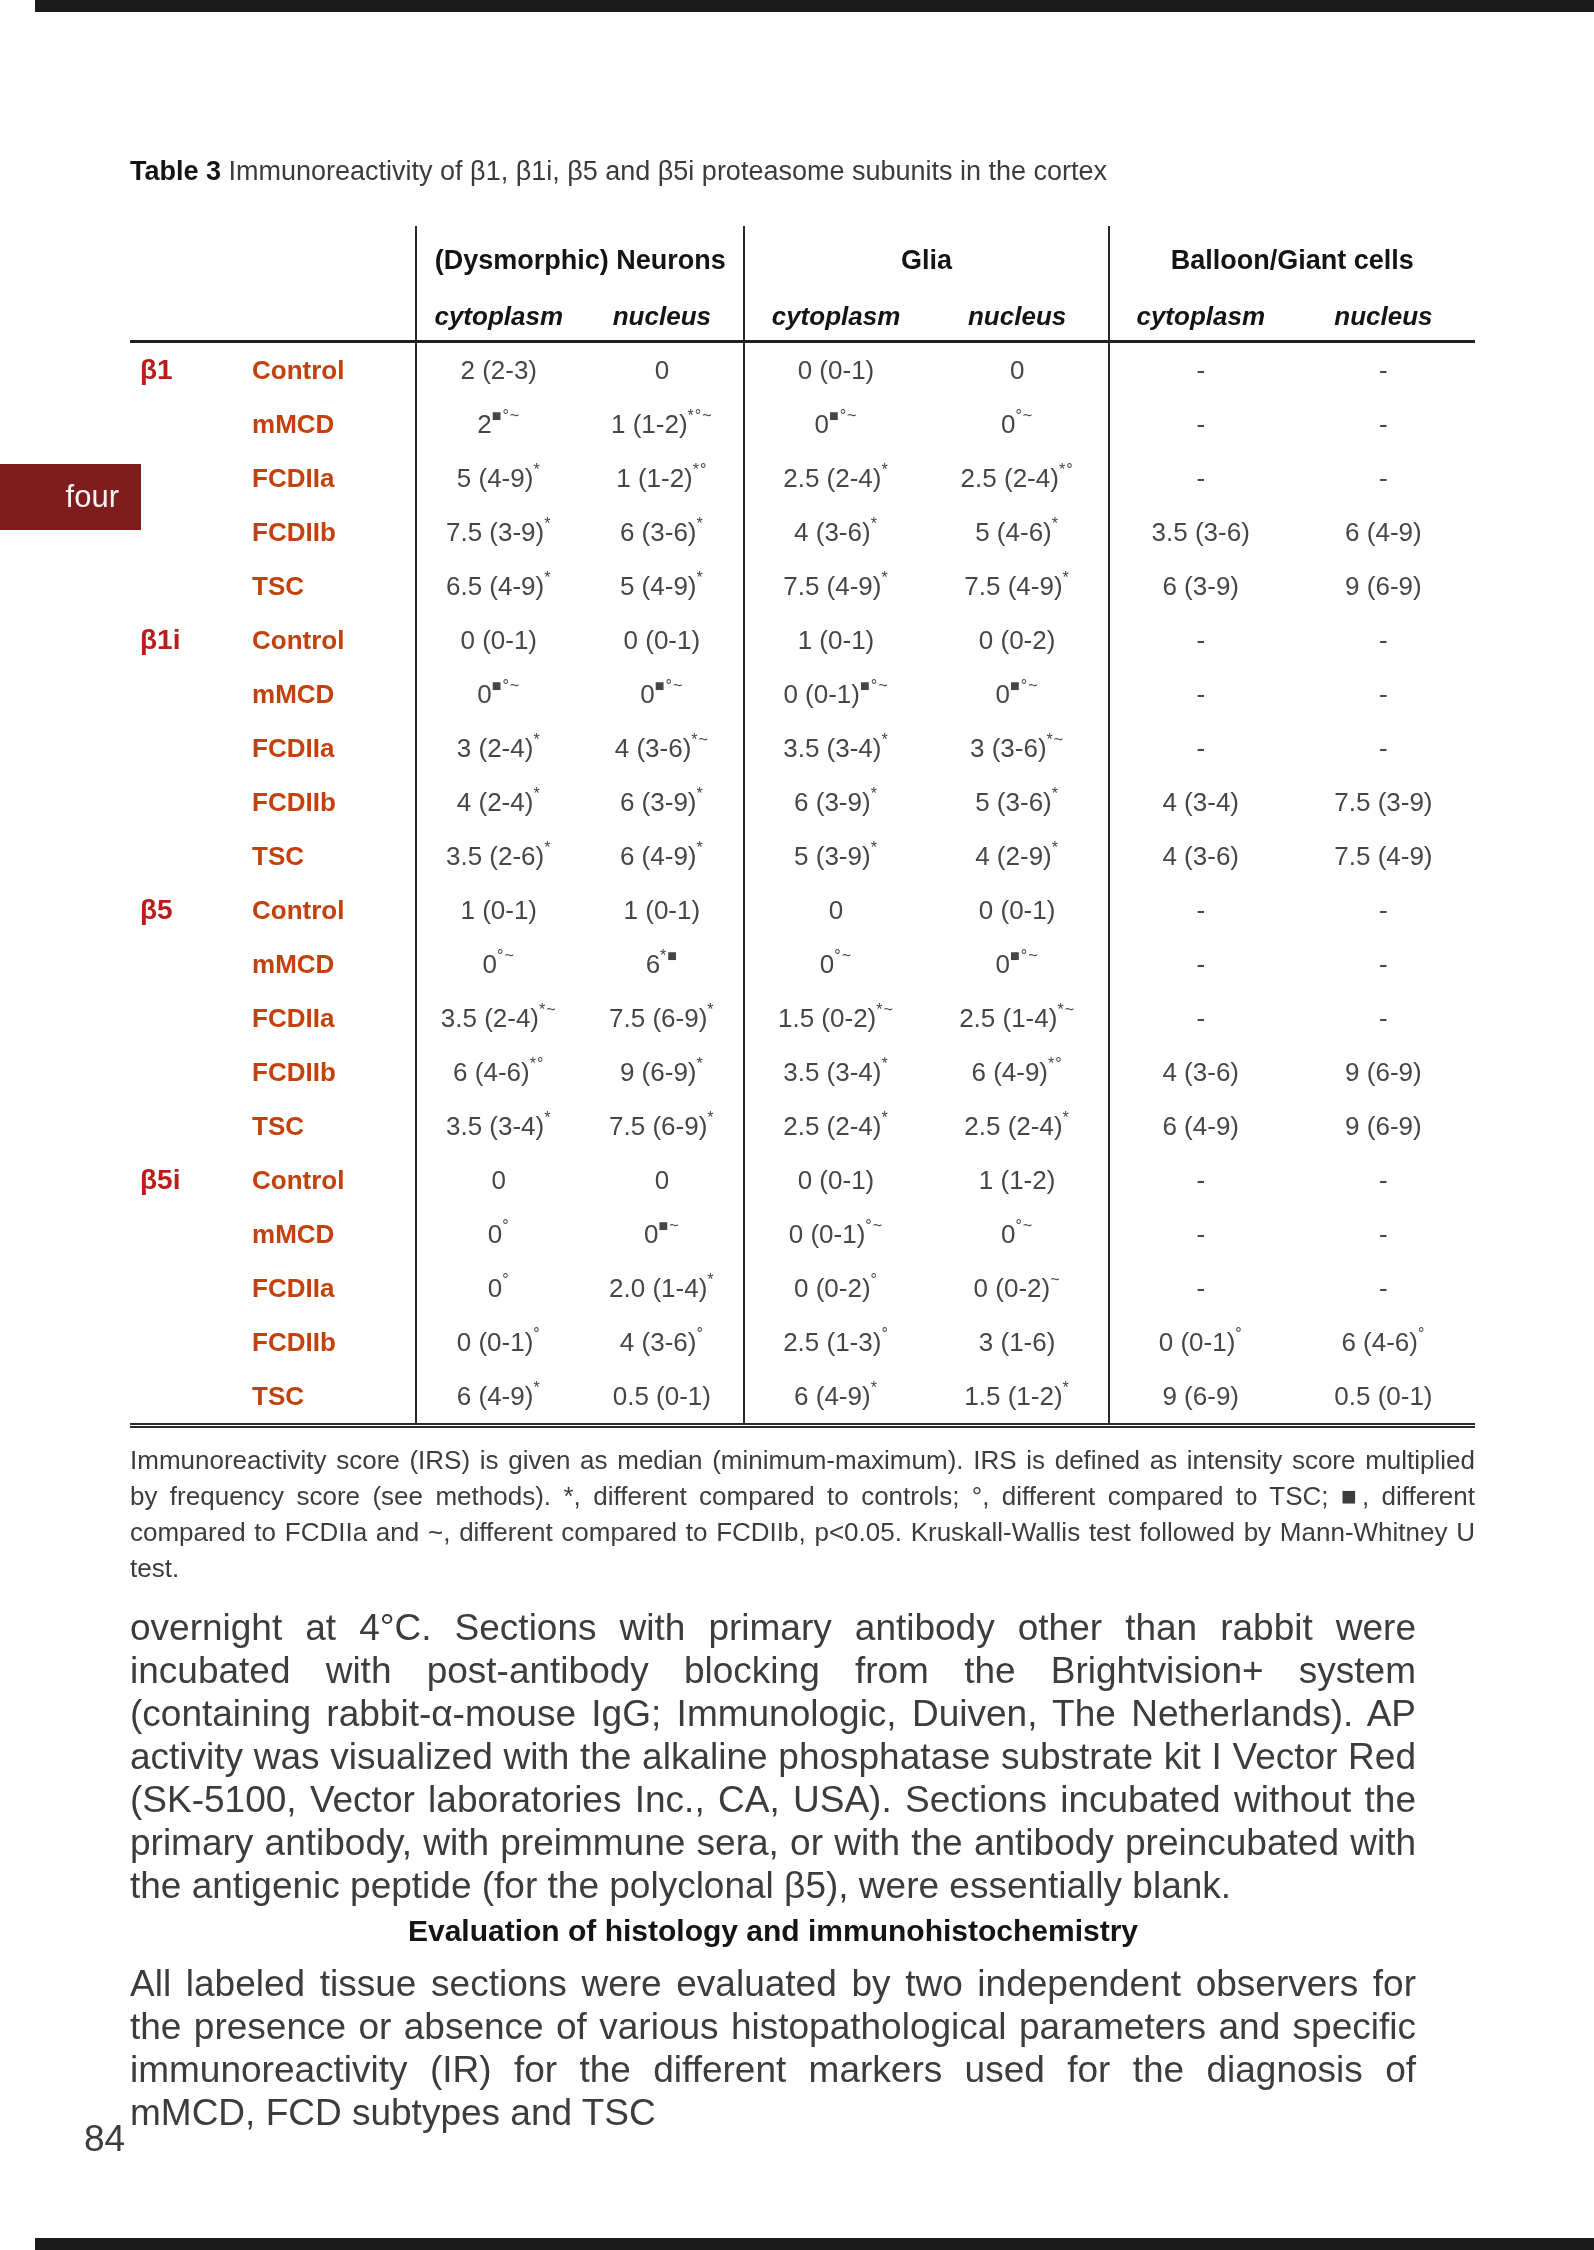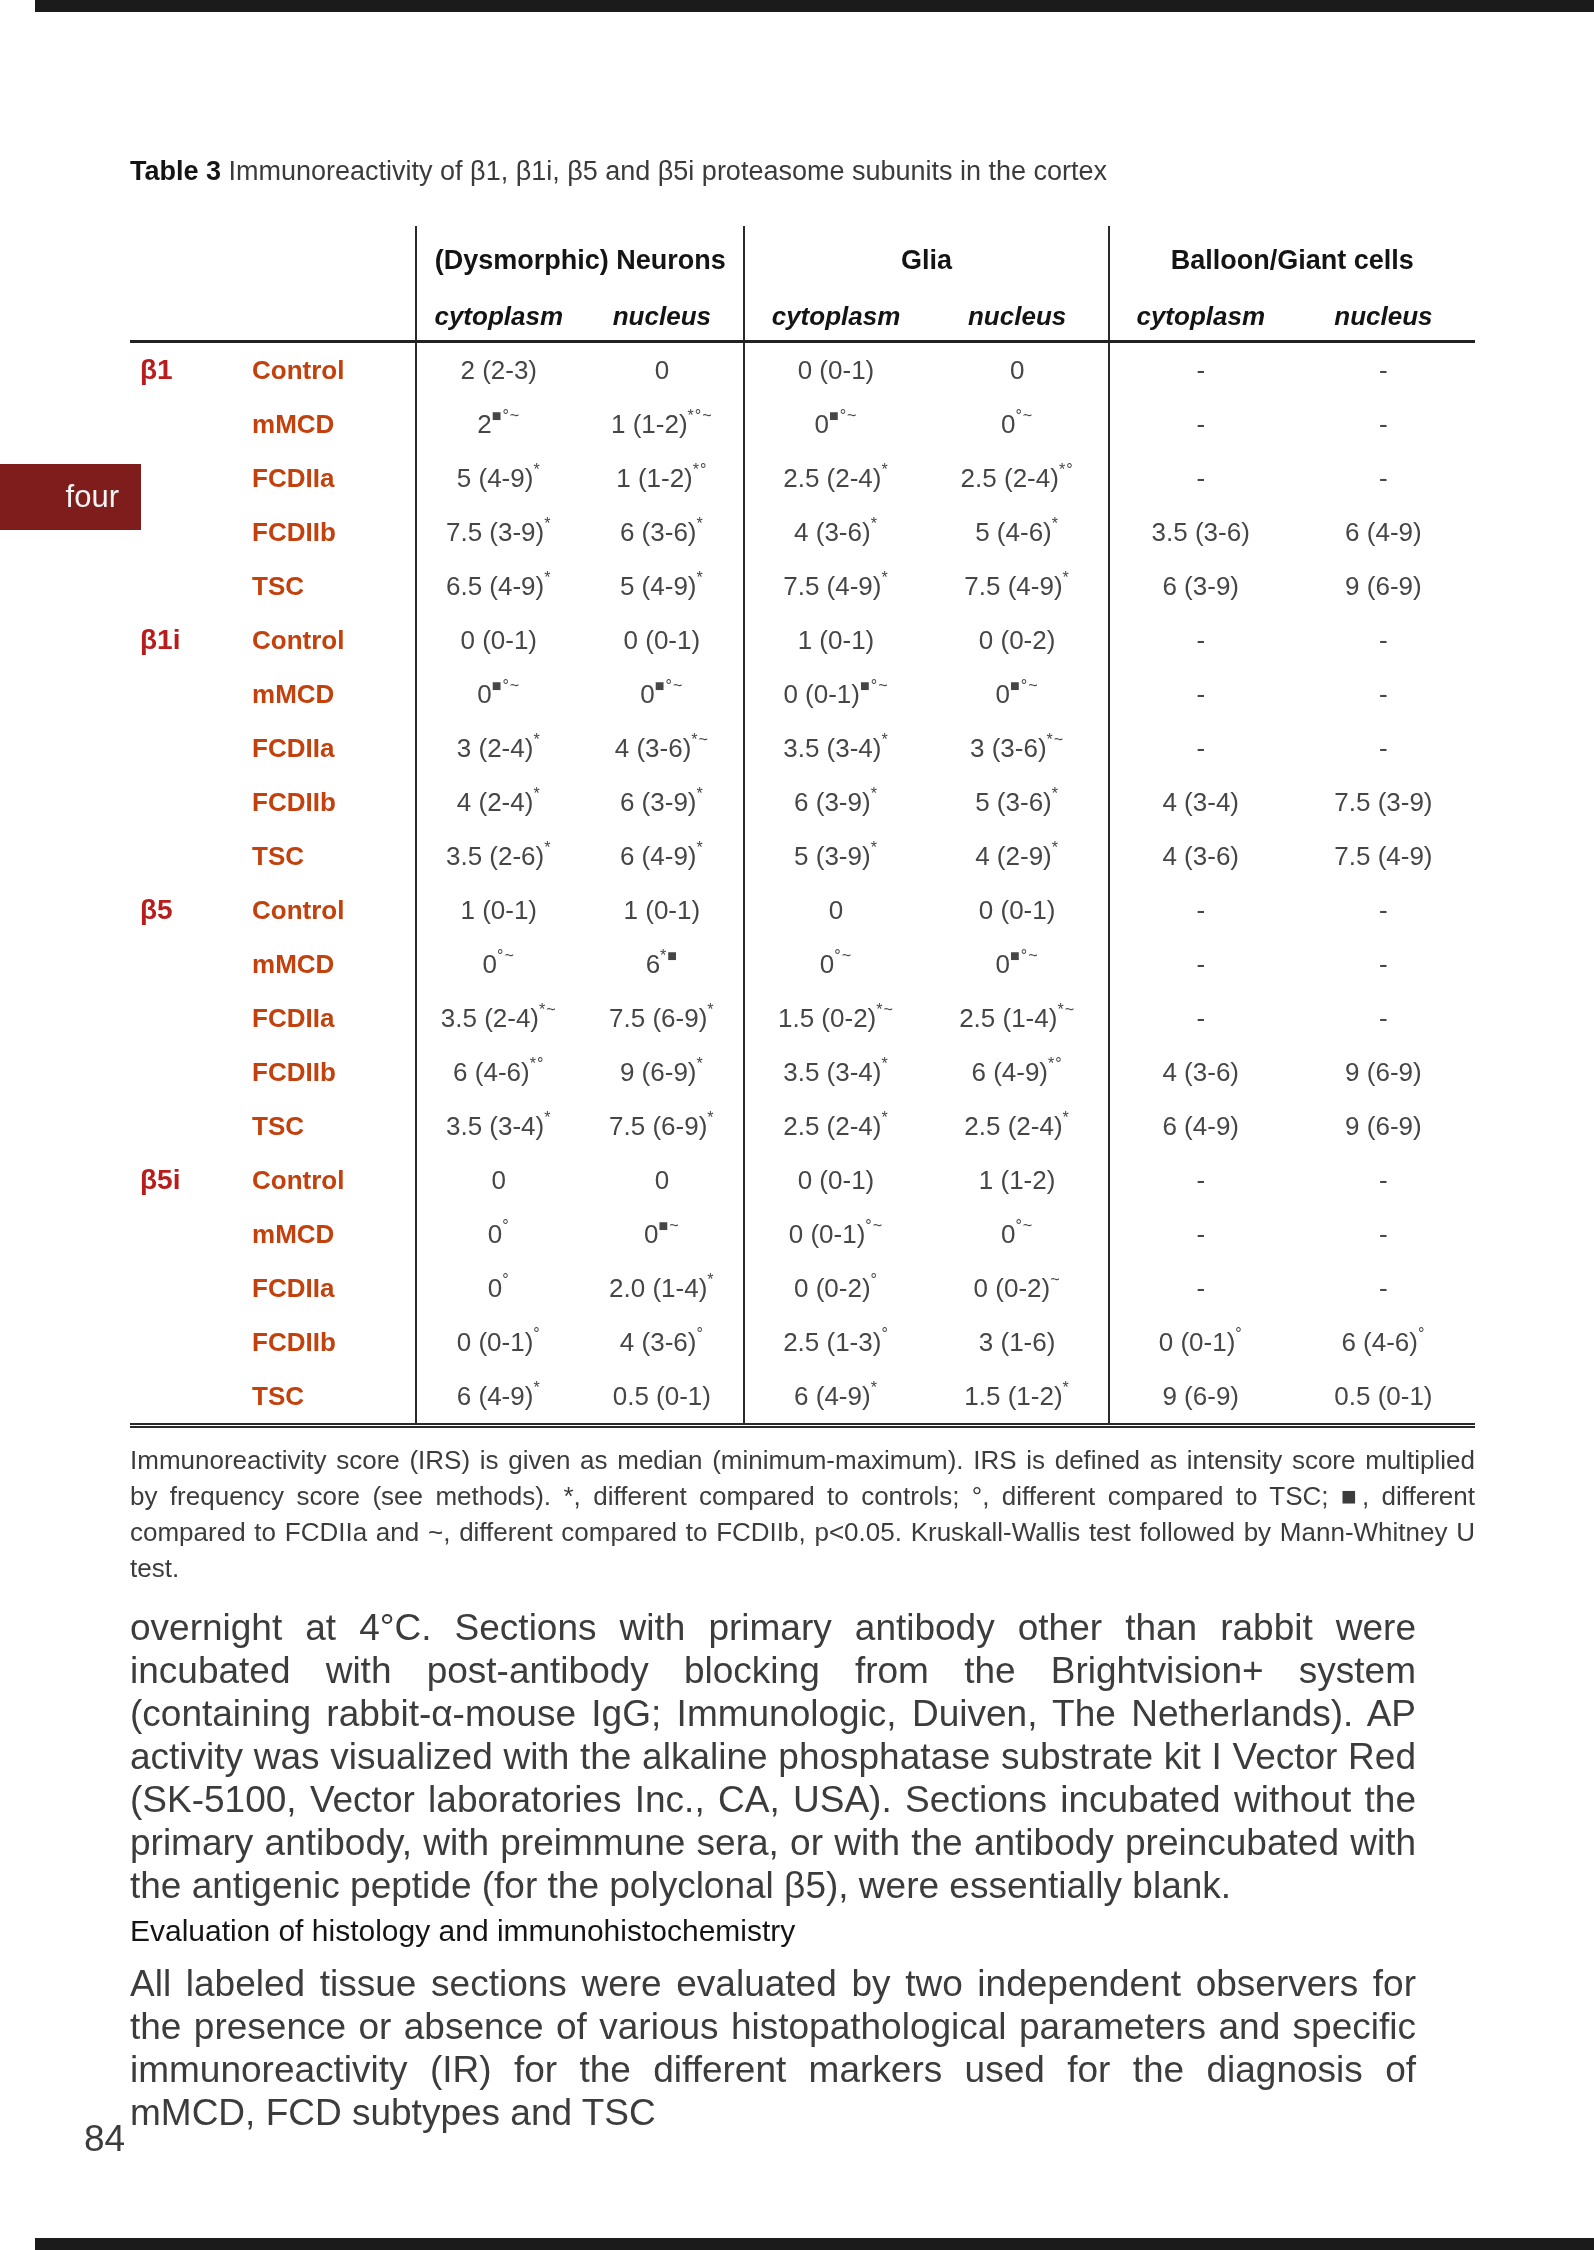--- a/index.html
+++ b/index.html
@@ -38,21 +38,21 @@
     position:absolute;left:130px;top:1418px;width:1345px;
     font-size:26px;line-height:36px;text-align:justify;color:#3c3c3c;margin-top:24px;
   }
   .para{
     position:absolute;left:130px;width:1286px;
     font-size:37px;line-height:43px;text-align:justify;color:#3c3c3c;
   }
   .para1{top:1606px;}
   .section-heading{
     position:absolute;left:130px;top:1914px;width:1286px;
-    font-size:30px;font-weight:normal;color:#141414;
+    font-size:30px;font-weight:bold;color:#141414;text-align:center;
   }
   .para2{top:1962px;}
   .page-number{position:absolute;left:84px;top:2118px;font-size:37px;color:#3c3c3c;}
 </style>
 </head>
 <body>
 
 <div class="page">
 
   <div class="edge-bar top"></div>

